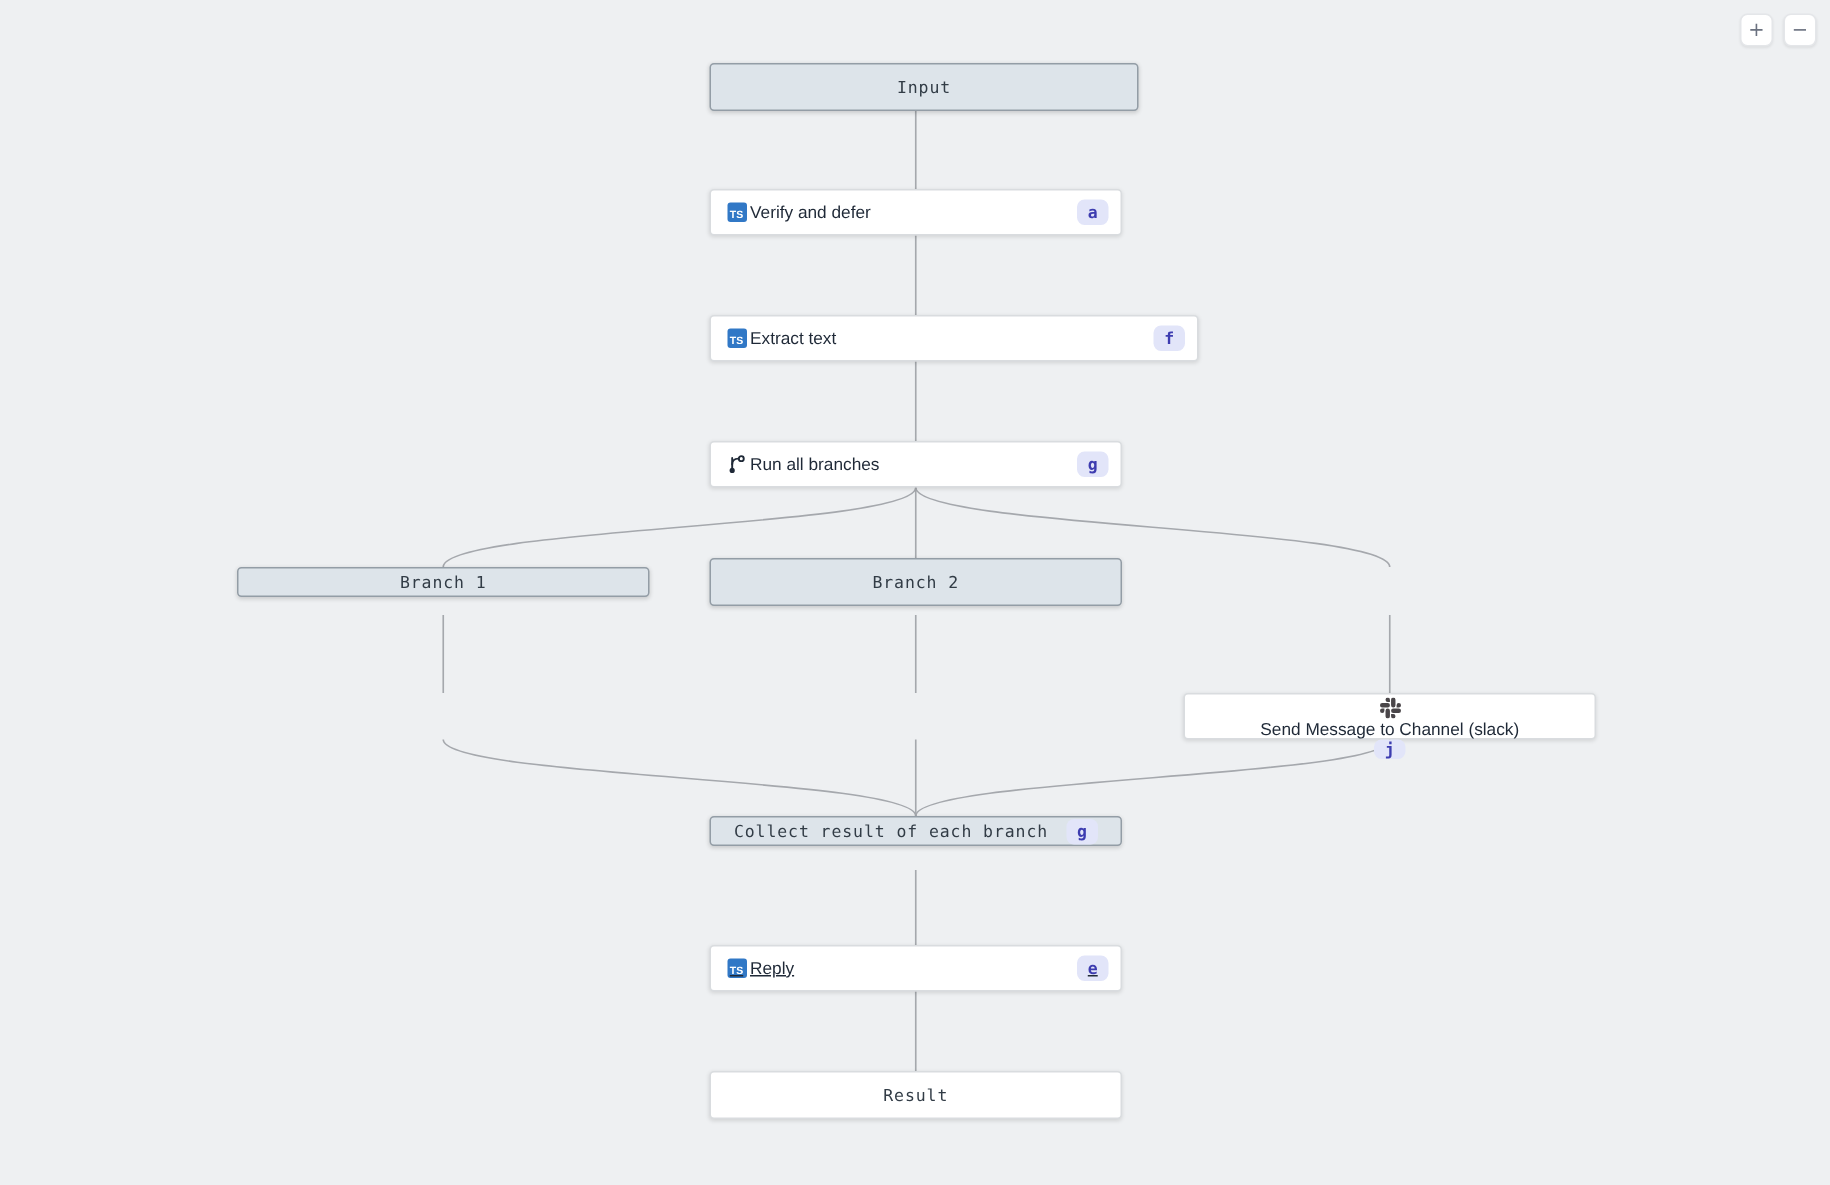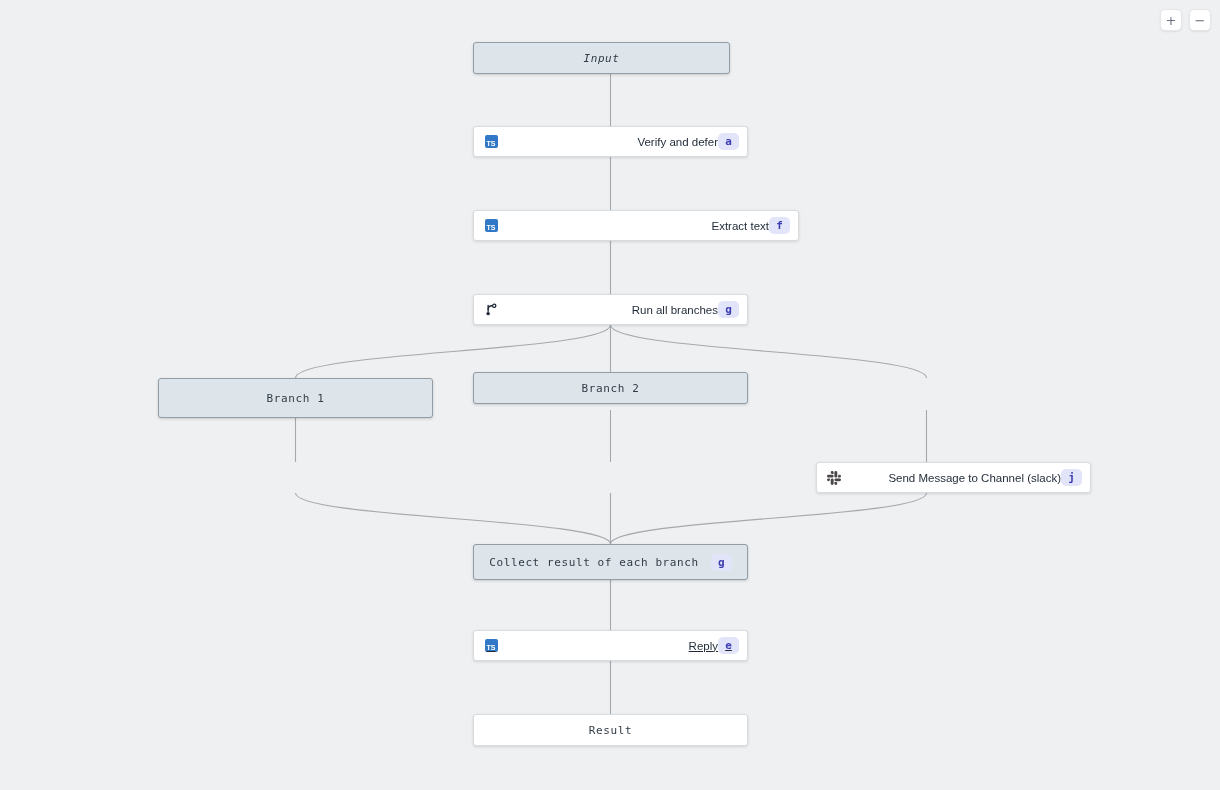--- a/index.html
+++ b/index.html
@@ -34,21 +34,21 @@
     font-family:"DejaVu Sans Mono",monospace;font-size:11px;letter-spacing:0.6px;
     color:var(--header-text);
     box-shadow:0 1px 3px rgba(0,0,0,0.16);
   }
   .task-node{
     background:var(--task-bg);border:1px solid var(--task-border);
     font-size:11.5px;color:var(--task-text);
     padding:0 8px;
     box-shadow:0 1px 3px rgba(0,0,0,0.12);
   }
-  .task-node .label{flex:1;text-align:right;}
+  .task-node .label{flex:1;text-align:left;}
   .result-node{
     background:var(--task-bg);border:1px solid var(--task-border);
     justify-content:center;
     font-family:"DejaVu Sans Mono",monospace;font-size:11px;letter-spacing:0.6px;
     color:var(--header-text);
     box-shadow:0 1px 3px rgba(0,0,0,0.12);
   }
   .collect-node{gap:12px;}
 
   .badge{
@@ -93,21 +93,21 @@
     <path class="edge" d="M295.5 410 L295.5 462"></path>
     <path class="edge" d="M610.5 410 L610.5 462"></path>
     <path class="edge" d="M926.5 410 L926.5 462"></path>
     <path class="edge" d="M295.5 493 C295.5 518.5 610.5 518.5 610.5 544"></path>
     <path class="edge" d="M610.5 493 L610.5 544"></path>
     <path class="edge" d="M926.5 493 C926.5 518.5 610.5 518.5 610.5 544"></path>
     <path class="edge" d="M610.5 580 L610.5 630"></path>
     <path class="edge" d="M610.5 661 L610.5 714"></path>
   </svg>
 
-  <div class="node header-node" style="left:473px;top:42px;width:257px;height:32px;font-style:italic;">
+  <div class="node header-node" style="left:473px;top:42px;width:286px;height:32px;">
     <span class="label">Input</span>
   </div>
 
   <div class="node task-node" style="left:473px;top:126px;width:275px;height:31px;">
     <span class="icon">
         <span class="ts-icon">TS</span>
       </span>
     <span class="label">Verify and defer</span>
     <span class="badge">a</span>
   </div>
@@ -126,40 +126,40 @@
         <circle cx="5.5" cy="15.5" r="2.3" fill="currentColor" stroke="none"></circle>
         <line x1="5.5" y1="13.5" x2="5.5" y2="4.5"></line>
         <path d="M5.5 10 C5.5 6.6 7.5 5 11 5"></path>
         <circle cx="13.6" cy="5" r="2.2"></circle>
       </svg>
     </span>
     <span class="label">Run all branches</span>
     <span class="badge">g</span>
   </div>
 
-  <div class="node header-node" style="left:158px;top:378px;width:275px;height:40px;">
+  <div class="node header-node" style="left:158px;top:378px;width:275px;height:20px;">
     <span class="label">Branch 1</span>
   </div>
   <div class="node header-node" style="left:473px;top:372px;width:275px;height:32px;">
     <span class="label">Branch 2</span>
   </div>
 
 
 
-  <div class="node task-node" style="left:816px;top:462px;width:275px;height:31px;">
+  <div class="node task-node" style="left:789px;top:462px;width:275px;height:31px;flex-direction:column;">
     <span class="icon slack-icon">
       <svg width="14" height="14" viewBox="0 0 24 24" fill="currentColor">
         <path d="M5.042 15.165a2.528 2.528 0 0 1-2.52 2.523A2.528 2.528 0 0 1 0 15.165a2.527 2.527 0 0 1 2.522-2.52h2.52v2.52zM6.313 15.165a2.527 2.527 0 0 1 2.521-2.52 2.527 2.527 0 0 1 2.521 2.52v6.313A2.528 2.528 0 0 1 8.834 24a2.528 2.528 0 0 1-2.521-2.522v-6.313zM8.834 5.042a2.528 2.528 0 0 1-2.521-2.52A2.528 2.528 0 0 1 8.834 0a2.528 2.528 0 0 1 2.521 2.522v2.52H8.834zM8.834 6.313a2.528 2.528 0 0 1 2.521 2.521 2.528 2.528 0 0 1-2.521 2.521H2.522A2.528 2.528 0 0 1 0 8.834a2.528 2.528 0 0 1 2.522-2.521h6.312zM18.956 8.834a2.528 2.528 0 0 1 2.522-2.521A2.528 2.528 0 0 1 24 8.834a2.528 2.528 0 0 1-2.522 2.521h-2.522V8.834zM17.688 8.834a2.528 2.528 0 0 1-2.523 2.521 2.527 2.527 0 0 1-2.52-2.521V2.522A2.527 2.527 0 0 1 15.165 0a2.528 2.528 0 0 1 2.523 2.522v6.312zM15.165 18.956a2.528 2.528 0 0 1 2.523 2.522A2.528 2.528 0 0 1 15.165 24a2.527 2.527 0 0 1-2.52-2.522v-2.522h2.52zM15.165 17.688a2.527 2.527 0 0 1-2.52-2.523 2.526 2.526 0 0 1 2.52-2.52h6.313A2.527 2.527 0 0 1 24 15.165a2.528 2.528 0 0 1-2.522 2.523h-6.313z"></path>
       </svg>
     </span>
     <span class="label">Send Message to Channel (slack)</span>
     <span class="badge">j</span>
   </div>
 
-  <div class="node header-node collect-node" style="left:473px;top:544px;width:275px;height:36px;">
+  <div class="node header-node collect-node" style="left:473px;top:544px;width:275px;height:20px;">
     <span class="label">Collect result of each branch</span>
     <span class="badge">g</span>
   </div>
 
   <div class="node task-node" style="left:473px;top:630px;width:275px;height:31px;text-decoration:underline;">
     <span class="icon">
         <span class="ts-icon">TS</span>
       </span>
     <span class="label">Reply</span>
     <span class="badge">e</span>

